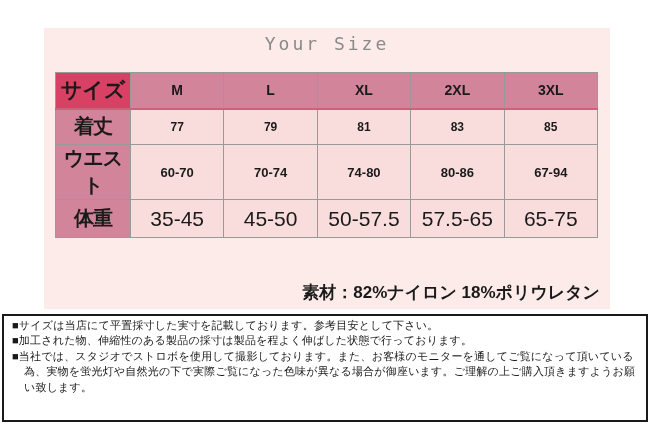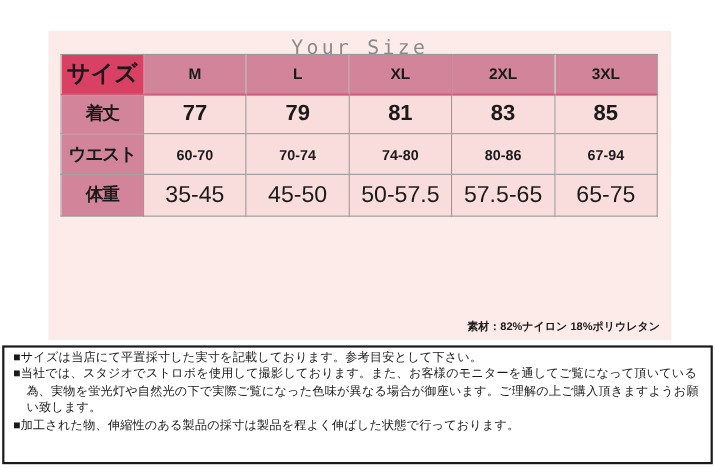--- a/index.html
+++ b/index.html
@@ -19,21 +19,21 @@
   .page-title {
     padding-top: 5px;
     text-align: center;
     font-family: "DejaVu Sans Mono", monospace;
     font-size: 18px;
     letter-spacing: 3px;
     color: var(--title_gray);
   }
   table.size-table {
     position: absolute;
-    left: 11px; top: 21px;
+    left: 11px; top: 44px;
     width: 543px;
     border-collapse: collapse;
     table-layout: fixed;
   }
   .size-table col.label-col { width: 75px; }
   .size-table th, .size-table td {
     border: 1px solid var(--grid_gray);
     text-align: center;
     vertical-align: middle;
     color: var(--text_black);
@@ -47,38 +47,38 @@
     font-size: 21px;
     font-weight: 700;
   }
   .size-table th.col-h {
     background: var(--rose);
     font-size: 14px;
     font-weight: 700;
   }
   .size-table tbody th.row-h {
     background: var(--rose);
-    font-size: 16px;
+    font-size: 20px;
     font-weight: 700;
     letter-spacing: -1px;
   }
   .size-table tbody td { background: var(--cell_pink); }
   .size-table tbody tr { height: 36px; }
   .size-table tbody tr:nth-child(2) { height: 37px; }
   .size-table tbody tr:nth-child(3),
   .size-table tbody tr:nth-child(5) { height: 38px; }
-  .size-table tbody tr:nth-child(1) td { font-size: 20px; font-weight: 700; }
+  .size-table tbody tr:nth-child(1) td { font-size: 12px; font-weight: 700; }
   .size-table tbody tr:nth-child(2) td,
   .size-table tbody tr:nth-child(4) td { font-size: 13px; font-weight: 700; }
   .size-table tbody tr:nth-child(3) td,
   .size-table tbody tr:nth-child(5) td { font-size: 21px; font-weight: 400; }
   .material-note {
     position: absolute;
     right: 10px; bottom: 5px;
-    font-size: 10px;
+    font-size: 17px;
     font-weight: 700;
     color: var(--text_black);
   }
   .notes-box {
     position: absolute;
     left: 2px; top: 314px;
     width: 646px; height: 108px;
     border: 2px solid var(--text_black);
     background: #ffffff;
     padding: 2px 8px 0 8px;
@@ -143,15 +143,15 @@
           <td>65-75</td>
         </tr>
       </tbody>
   </table>
 
   <div class="material-note">素材：82%ナイロン 18%ポリウレタン</div>
 </div>
 
 <div class="notes-box">
     <div class="note-line">■サイズは当店にて平置採寸した実寸を記載しております。参考目安として下さい。</div>
+    <div class="note-line">■加工された物、伸縮性のある製品の採寸は製品を程よく伸ばした状態で行っております。</div>
     <div class="note-line">■当社では、スタジオでストロボを使用して撮影しております。また、お客様のモニターを通してご覧になって頂いている為、実物を蛍光灯や自然光の下で実際ご覧になった色味が異なる場合が御座います。ご理解の上ご購入頂きますようお願い致します。</div>
-    <div class="note-line">■加工された物、伸縮性のある製品の採寸は製品を程よく伸ばした状態で行っております。</div>
   </div>
 
 </body></html>

